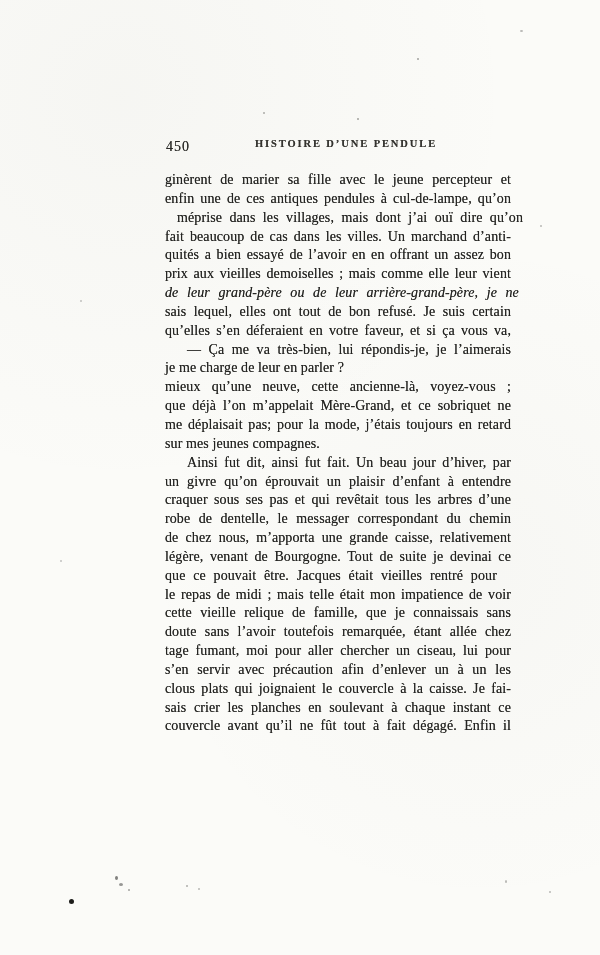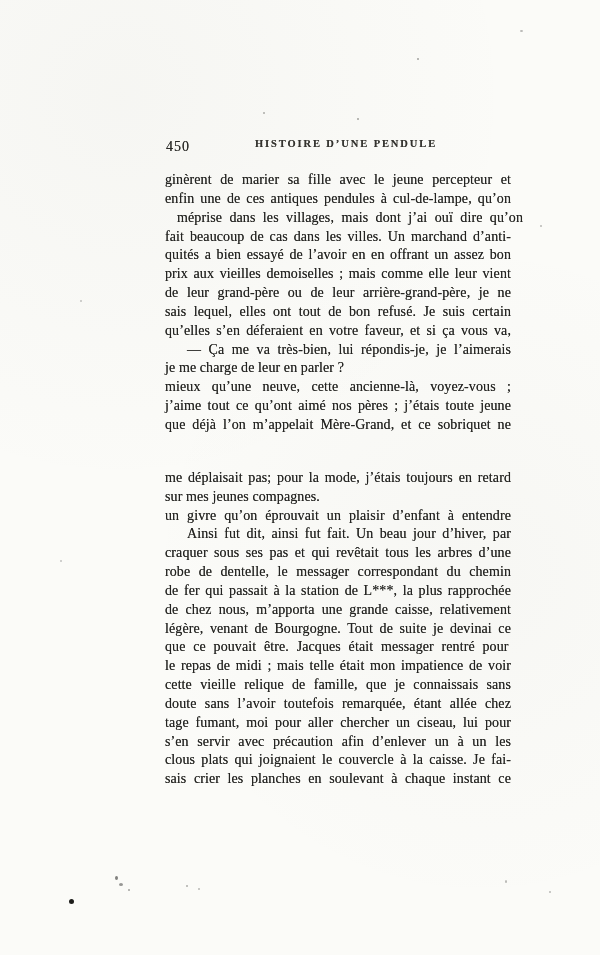--- a/index.html
+++ b/index.html
@@ -56,45 +56,44 @@
     <span class="running-title">HISTOIRE D’UNE PENDULE</span>
   </div>
 
   <div class="text-block">
       <div class="line" style="word-spacing: 4.88194px;"><span>ginèrent de marier sa fille avec le jeune percepteur et</span></div>
       <div class="line" style="word-spacing: 2.45898px;"><span>enfin une de ces antiques pendules à cul-de-lampe, qu’on</span></div>
       <div class="line" style="word-spacing: 3.77951px; margin-left: 12px;"><span>méprise dans les villages, mais dont j’ai ouï dire qu’on</span></div>
       <div class="line" style="word-spacing: 2.30382px;"><span>fait beaucoup de cas dans les villes. Un marchand d’anti-</span></div>
       <div class="line" style="word-spacing: 2.00568px;"><span>quités a bien essayé de l’avoir en en offrant un assez bon</span></div>
       <div class="line" style="word-spacing: 1.98785px; text-align: center;"><span>prix aux vieilles demoiselles ; mais comme elle leur vient</span></div>
-      <div class="line" style="word-spacing: 4.91016px;"><span>de leur grand-père ou de leur arrière-grand-père, je ne</span></div>
+      <div class="line" style="word-spacing: 4.91016px; font-style: italic;"><span>de leur grand-père ou de leur arrière-grand-père, je ne</span></div>
       <div class="line" style="word-spacing: 3.77188px;"><span>sais lequel, elles ont tout de bon refusé. Je suis certain</span></div>
       <div class="line" style="word-spacing: 2.57969px;"><span>qu’elles s’en déferaient en votre faveur, et si ça vous va,</span></div>
       <div class="line indent" style="word-spacing: 3.88867px;"><span>— Ça me va très-bien, lui répondis-je, je l’aimerais</span></div>
       <div class="line lastline"><span>je me charge de leur en parler ?</span></div>
       <div class="line" style="word-spacing: 7.70573px;"><span>mieux qu’une neuve, cette ancienne-là, voyez-vous ;</span></div>
-      <div class="line" style="word-spacing: 2.60781px;"><span>j’aime tout ce qu’ont aimé nos pères ; j’étais toute jeune</span></div>
       <div class="line" style="word-spacing: 3.25195px;"><span>que déjà l’on m’appelait Mère-Grand, et ce sobriquet ne</span></div>
-      <div class="line" style="word-spacing: 2.10764px; margin-top: 34px;"><span>me déplaisait pas; pour la mode, j’étais toujours en retard</span></div>
+      <div class="line" style="word-spacing: 2.10764px;"><span>me déplaisait pas; pour la mode, j’étais toujours en retard</span></div>
       <div class="line lastline"><span>sur mes jeunes compagnes.</span></div>
+      <div class="line indent" style="word-spacing: 2.775px;"><span>Ainsi fut dit, ainsi fut fait. Un beau jour d’hiver, par</span></div>
       <div class="line" style="word-spacing: 4.26953px;"><span>un givre qu’on éprouvait un plaisir d’enfant à entendre</span></div>
-      <div class="line indent" style="word-spacing: 2.775px;"><span>Ainsi fut dit, ainsi fut fait. Un beau jour d’hiver, par</span></div>
       <div class="line" style="word-spacing: 2.7625px;"><span>craquer sous ses pas et qui revêtait tous les arbres d’une</span></div>
       <div class="line" style="word-spacing: 4.79911px;"><span>robe de dentelle, le messager correspondant du chemin</span></div>
-      <div class="line" style="word-spacing: 1.9375px;"><span>de fer qui passait à la station de L***, la plus rapprochée</span></div>
       <div class="line" style="word-spacing: 3.4933px;"><span>de chez nous, m’apporta une grande caisse, relativement</span></div>
       <div class="line" style="word-spacing: 2.9566px;"><span>légère, venant de Bourgogne. Tout de suite je devinai ce</span></div>
-      <div class="line" style="word-spacing: 4.11328px;"><span>que ce pouvait être. Jacques était messager rentré pour</span></div>
+      <div class="line" style="word-spacing: 4.11328px;"><span>que ce pouvait être. Jacques était vieilles rentré pour</span></div>
       <div class="line" style="word-spacing: 2.05256px;"><span>le repas de midi ; mais telle était mon impatience de voir</span></div>
       <div class="line" style="word-spacing: 4.68164px;"><span>cette vieille relique de famille, que je connaissais sans</span></div>
       <div class="line" style="word-spacing: 4.64732px;"><span>doute sans l’avoir toutefois remarquée, étant allée chez</span></div>
       <div class="line" style="word-spacing: 3.22396px;"><span>tage fumant, moi pour aller chercher un ciseau, lui pour</span></div>
       <div class="line" style="word-spacing: 4.97569px;"><span>s’en servir avec précaution afin d’enlever un à un les</span></div>
       <div class="line" style="word-spacing: 2.62812px;"><span>clous plats qui joignaient le couvercle à la caisse. Je fai-</span></div>
       <div class="line" style="word-spacing: 3.91493px;"><span>sais crier les planches en soulevant à chaque instant ce</span></div>
+      <div class="line" style="word-spacing: 3.66875px;"><span>couvercle avant qu’il ne fût tout à fait dégagé. Enfin il</span></div>
     </div>
 
   <div class="speck" style="left:69px; top:899px; width:5px; height:5px;"></div>
   <div class="speck" style="left:115px; top:876px; width:3px; height:4px; opacity:0.55;"></div>
   <div class="speck" style="left:119px; top:883px; width:4px; height:3px; opacity:0.45;"></div>
   <div class="speck" style="left:128px; top:889px; width:2px; height:2px; opacity:0.4;"></div>
   <div class="speck" style="left:186px; top:885px; width:2px; height:2px; opacity:0.35;"></div>
   <div class="speck" style="left:198px; top:888px; width:2px; height:2px; opacity:0.3;"></div>
   <div class="speck" style="left:505px; top:880px; width:2px; height:3px; opacity:0.3;"></div>
   <div class="speck" style="left:549px; top:891px; width:2px; height:2px; opacity:0.3;"></div>

